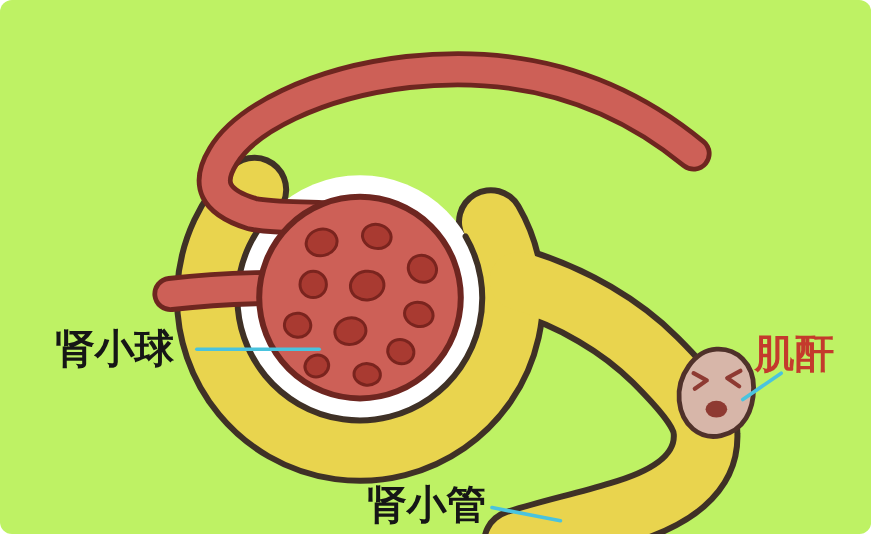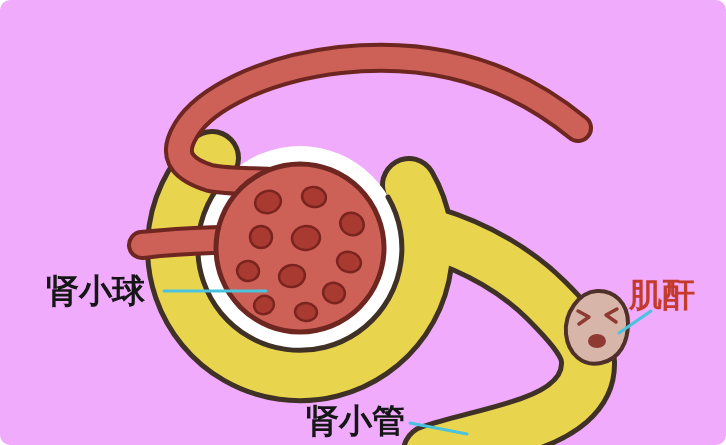--- a/index.html
+++ b/index.html
@@ -1,20 +1,20 @@
 <!DOCTYPE html>
 <html><head>
 <meta charset="utf-8">
 <style>
   html, body { margin: 0; padding: 0; background: #ffffff; }
   .stage {
     position: relative;
     width: 726px;
     height: 445px;
-    background: #f0abfc;
+    background: #bef264;
     overflow: hidden;
     border-radius: 10px;
     font-family: "DejaVu Sans", sans-serif;
     text-align: center;
   }
   svg { position: absolute; inset: 0; display: block; }
   text {
     font-family: "DejaVu Sans", sans-serif;
     font-weight: 700;
     font-size: 33px;

